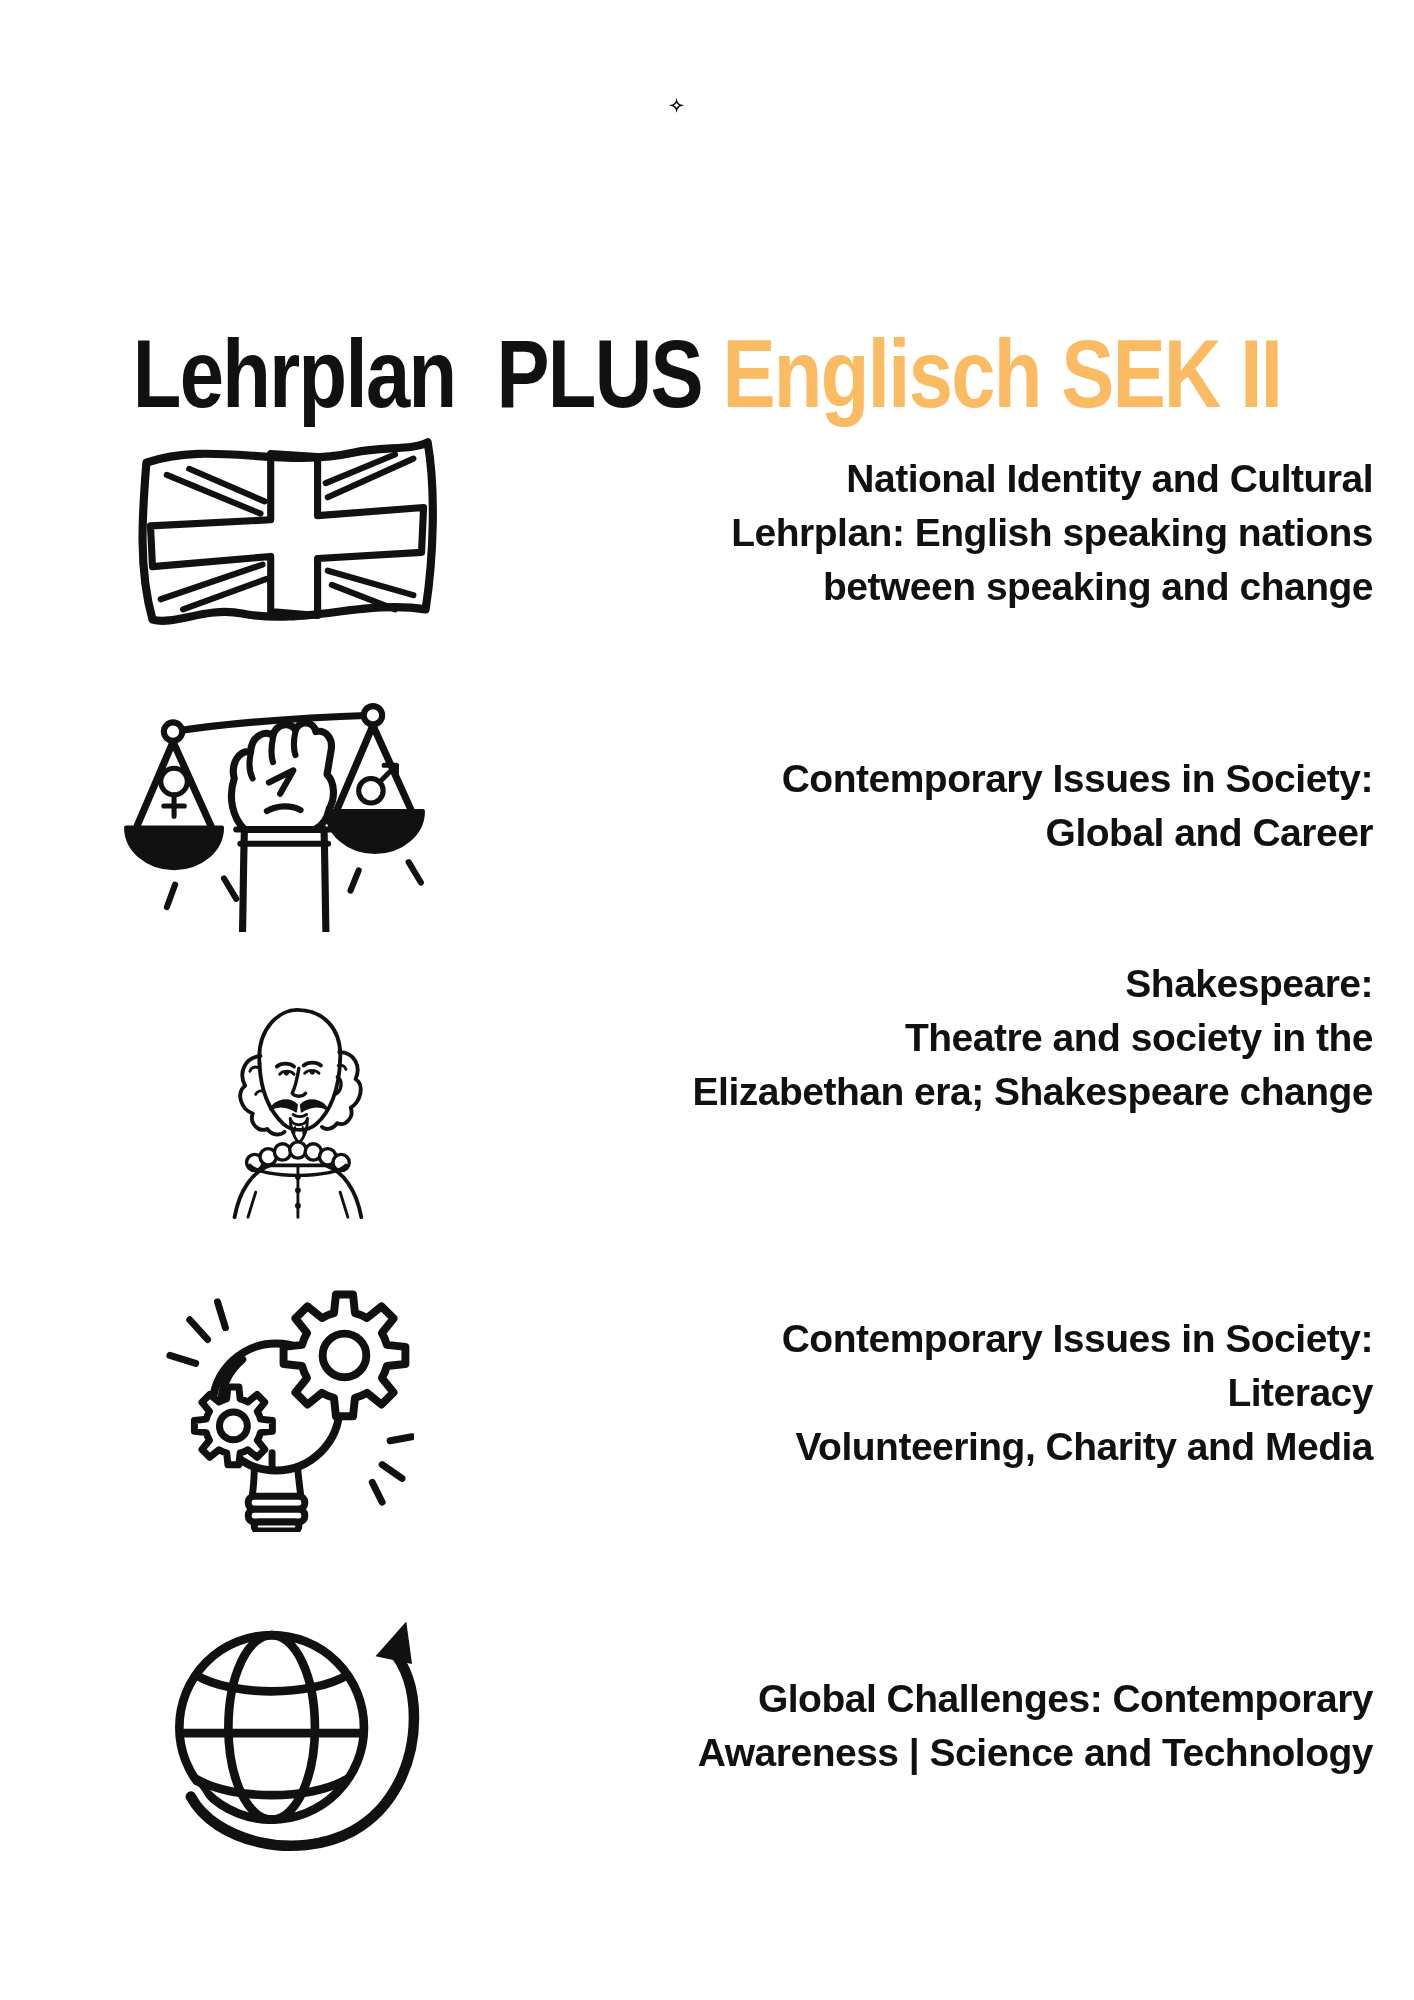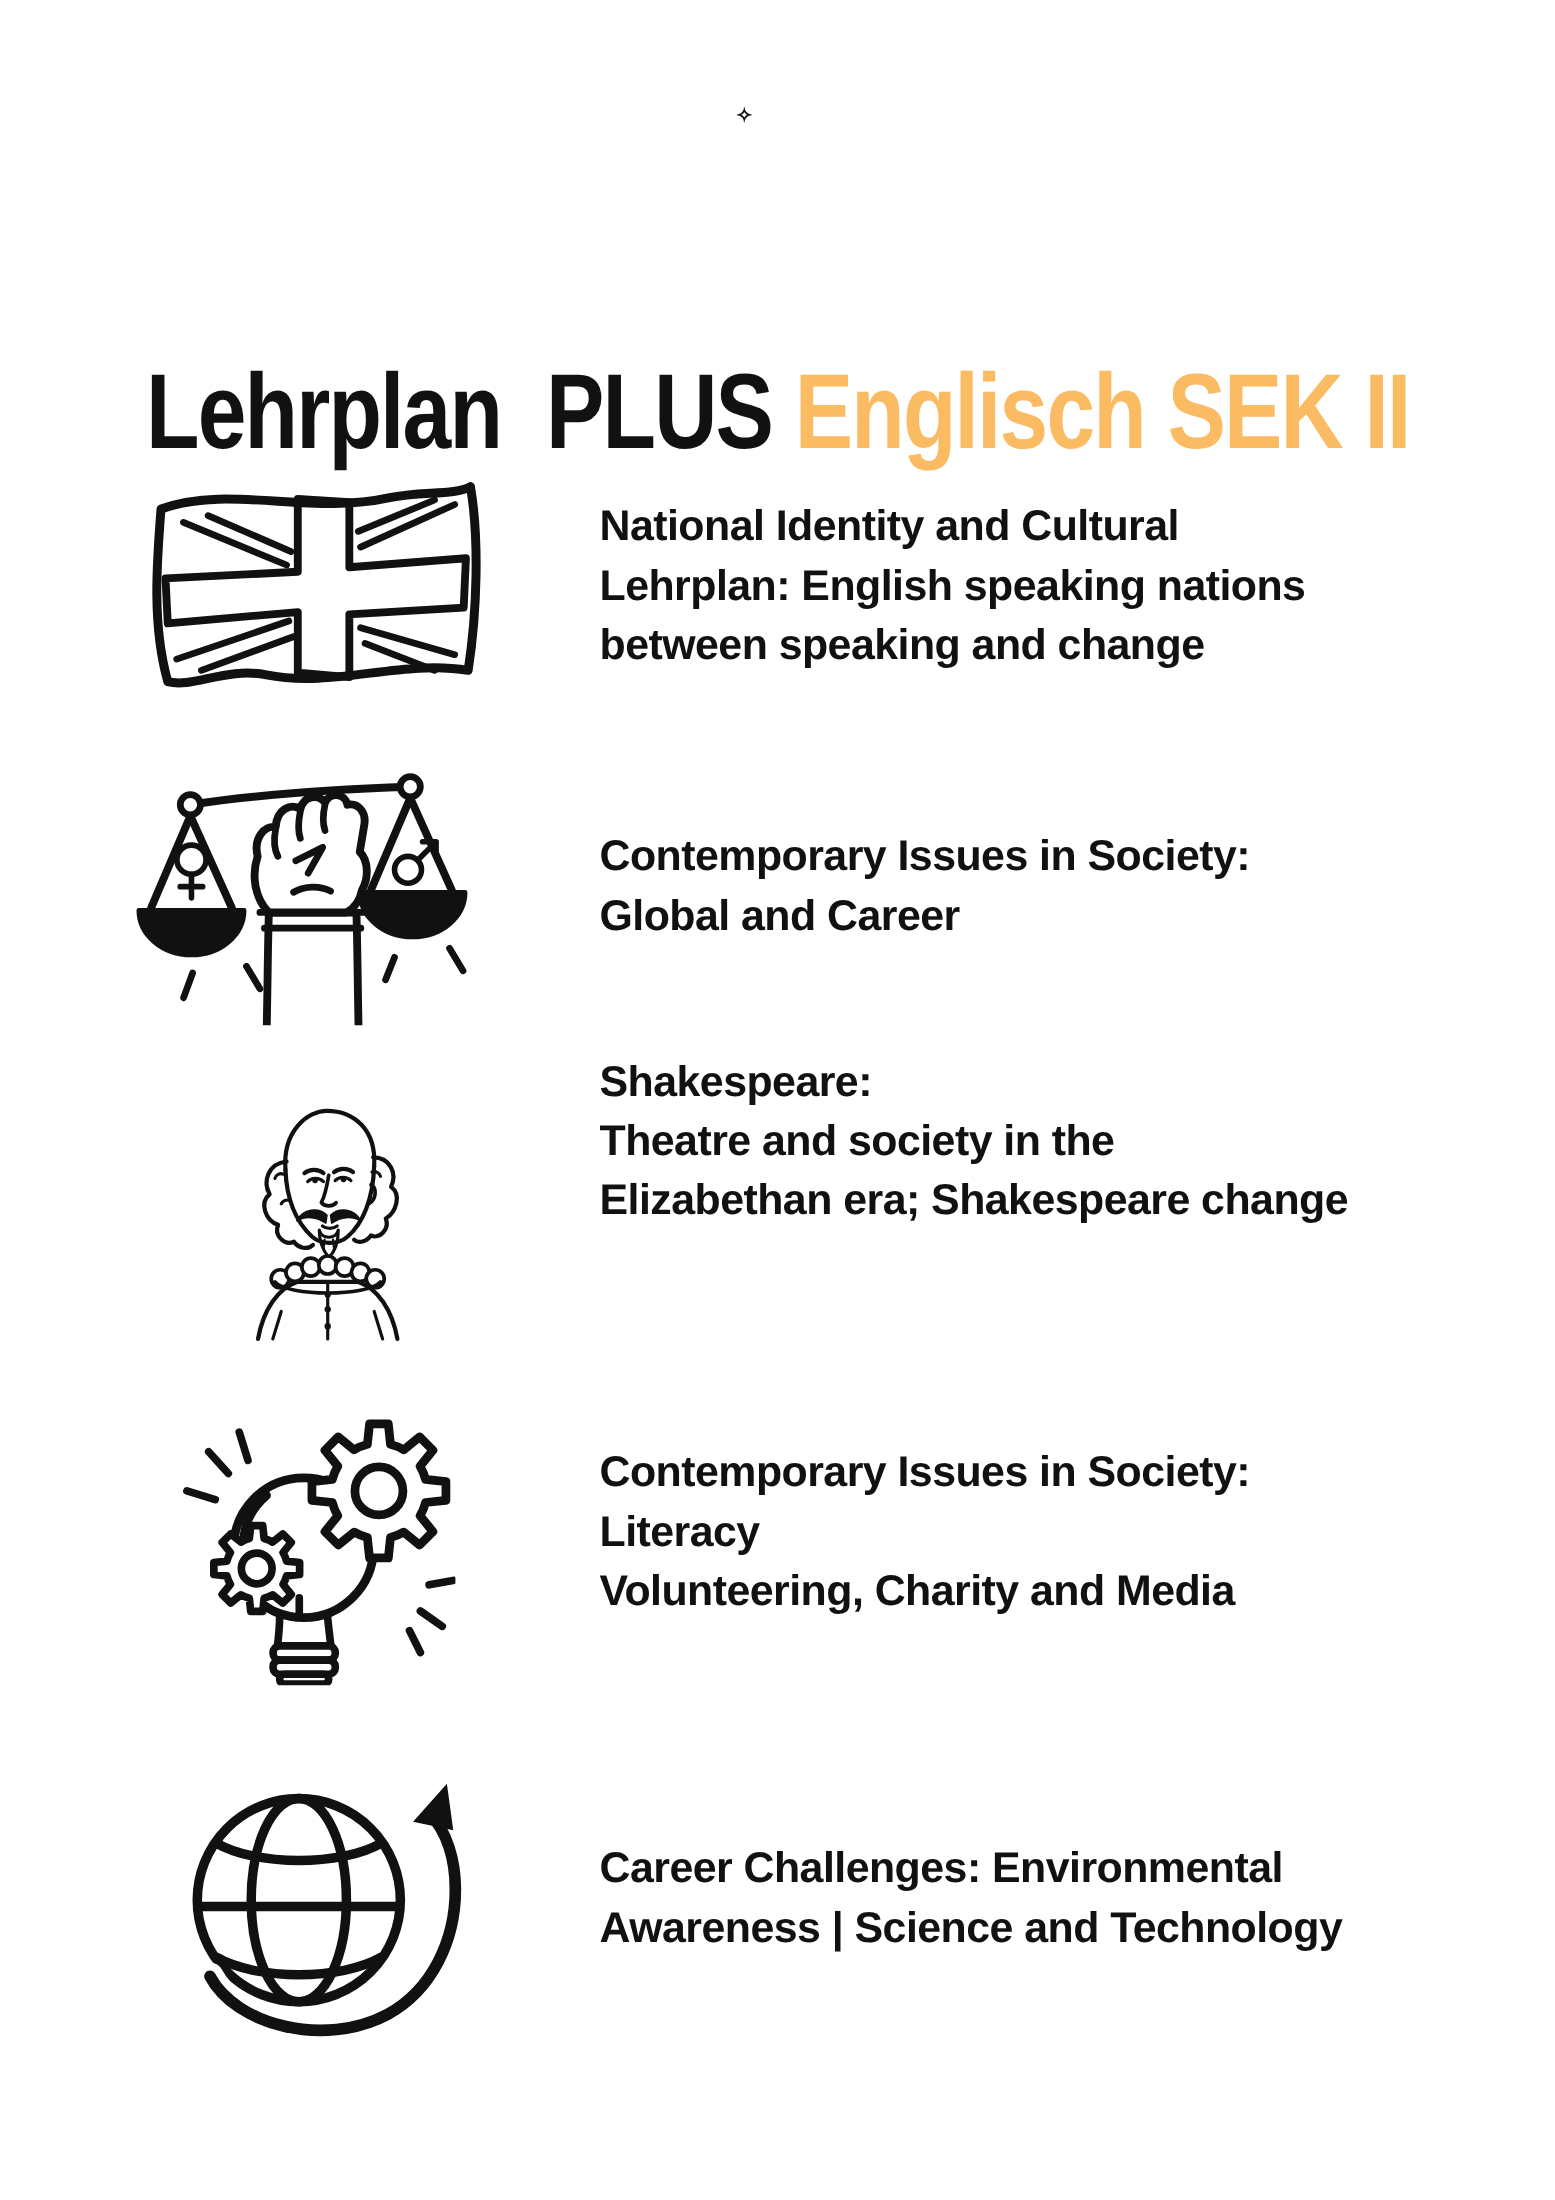--- a/index.html
+++ b/index.html
@@ -20,21 +20,21 @@
   .title{
     position:absolute;top:260px;left:0;width:100%;text-align:center;
     font-weight:700;font-size:97px;line-height:1;letter-spacing:-2px;
     white-space:pre;transform:scaleX(0.82);
   }
   .title .black{color:var(--ink,#111);}
   .title .accent{color:var(--accent,#FBBB63);}
   .icon-box{position:absolute;color:var(--ink,#111);}
   .icon-box svg{width:100%;height:100%;display:block;}
   .topic-text{
-    position:absolute;left:545px;width:828px;text-align:left;
+    position:absolute;left:545px;width:828px;text-align:right;
     font-weight:700;font-size:39px;line-height:54px;letter-spacing:-0.5px;
     color:var(--ink,#111);
   }
 </style>
 </head>
 <body>
 
 <div class="page">
 
   <div class="logo">
@@ -161,17 +161,17 @@
       <ellipse cx="128" cy="120" rx="45" ry="96" stroke-width="9"></ellipse>
       <path stroke-width="9" d="M33,126 H223"></path>
       <path stroke-width="9" d="M50,66 C88,88 168,88 206,66"></path>
       <path stroke-width="9" d="M50,174 C88,196 168,196 206,174"></path>
       <path stroke="#fff" stroke-width="26" d="M44,192 C68,238 152,260 212,228 C254,205 276,158 276,110 C276,82 268,56 252,38"></path>
       <path stroke-width="11" d="M44,192 C68,238 152,260 212,228 C254,205 276,158 276,110 C276,82 268,56 252,38"></path>
       <path fill="currentColor" stroke="none" d="M236,46 L268,10 L274,54 Z"></path>
     </svg>
   </div>
   <div class="topic-text" style="top:1672px">
-    <div>Career Challenges: Environmental</div>
+    <div>Global Challenges: Contemporary</div>
     <div>Awareness | Science and Technology</div>
   </div>
 
 </div>
 
 </body></html>

